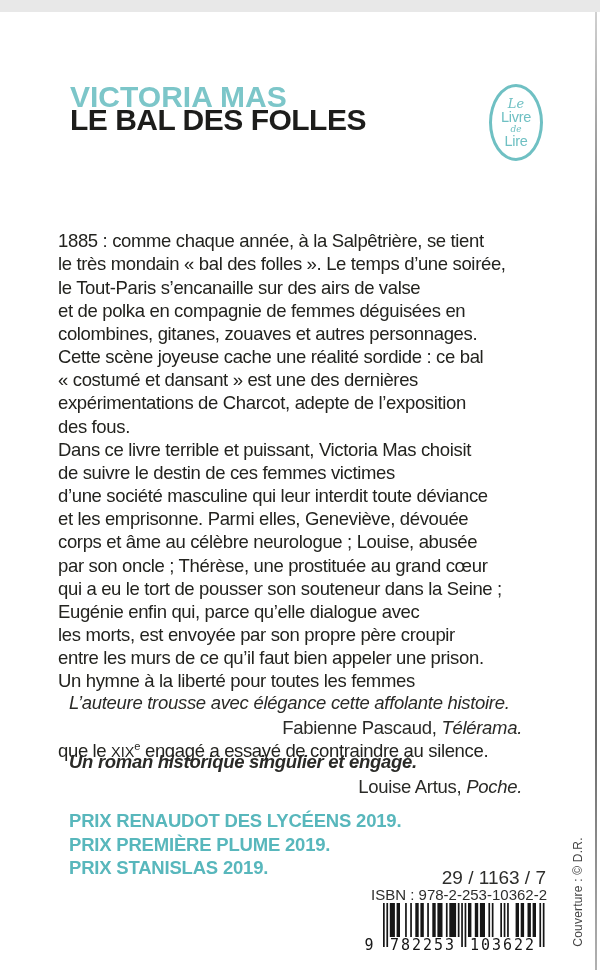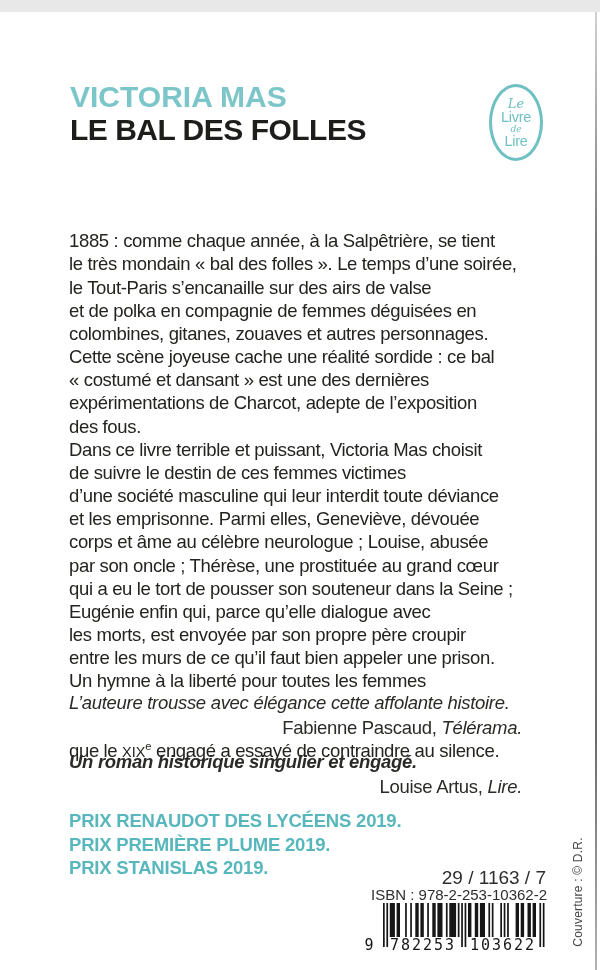--- a/index.html
+++ b/index.html
@@ -9,38 +9,38 @@
     font-family:"Liberation Sans", sans-serif;
     color:#23231f;
   }
   
   .author {
     position:absolute; left:70px; top:70px; margin:0;
     font-size:30px; font-weight:bold; letter-spacing:0px;
     color:#7cc6c9; line-height:1;
   }
   .title {
-    position:absolute; left:70px; top:103px; margin:0;
+    position:absolute; left:70px; top:93px; margin:0;
     font-size:30px; font-weight:bold; letter-spacing:-0.5px;
     color:#1d1d1b; line-height:1;
   }
   
   .logo {
     position:absolute; left:489px; top:72px; width:54px; height:77px;
     border:3px solid #6fc0c3; border-radius:50%;
     box-sizing:border-box;
     display:flex; flex-direction:column; align-items:center; justify-content:center;
     color:#6fc0c3; line-height:1.02; text-align:center;
   }
   .logo .script { font-family:"DejaVu Serif", serif; font-style:italic; font-size:13px; }
   .logo .script.small { font-size:9px; }
   .logo .word { font-size:14.5px; letter-spacing:-0.3px; }
   
   .synopsis {
-    position:absolute; left:69px; top:171px;
+    position:absolute; left:58px; top:171px;
     font-size:18.5px; line-height:23.15px; letter-spacing:-0.35px;
     white-space:pre; color:#23231f;
   }
   .synopsis .sc { font-size:0.78em; letter-spacing:0; }
   .synopsis sup { font-size:0.6em; vertical-align:super; line-height:0; }
   
   .quote {
     position:absolute; left:69px; margin:0;
     font-size:18.5px; font-style:italic; letter-spacing:-0.3px; color:#2a2a27;
     white-space:pre;
@@ -128,21 +128,21 @@
 les morts, est envoyée par son propre père croupir
 entre les murs de ce qu’il faut bien appeler une prison.
 Un hymne à la liberté pour toutes les femmes</div>
     <div><span>que le </span><span class="sc">XIX</span><sup>e</sup><span> engagé a essayé de contraindre au silence.</span></div>
   </div>
 
   <p class="quote quote1">L’auteure trousse avec élégance cette affolante histoire.</p>
   <p class="attribution attr1"><span>Fabienne Pascaud, </span><span class="source">Télérama.</span></p>
 
   <p class="quote quote2">Un roman historique singulier et engagé.</p>
-  <p class="attribution attr2"><span>Louise Artus, </span><span class="source">Lire.</span></p>
+  <p class="attribution attr2"><span>Louise Artus, </span><span class="source">Poche.</span></p>
 
   <div class="awards">PRIX RENAUDOT DES LYCÉENS 2019.
 PRIX PREMIÈRE PLUME 2019.
 PRIX STANISLAS 2019.</div>
 
   <div class="print-code">29 / 1163 / 7</div>
   <div class="isbn">ISBN : 978-2-253-10362-2</div>
 
   <div class="barcode">
     <svg width="162" height="46" viewBox="0 0 162 46" xmlns="http://www.w3.org/2000/svg">

